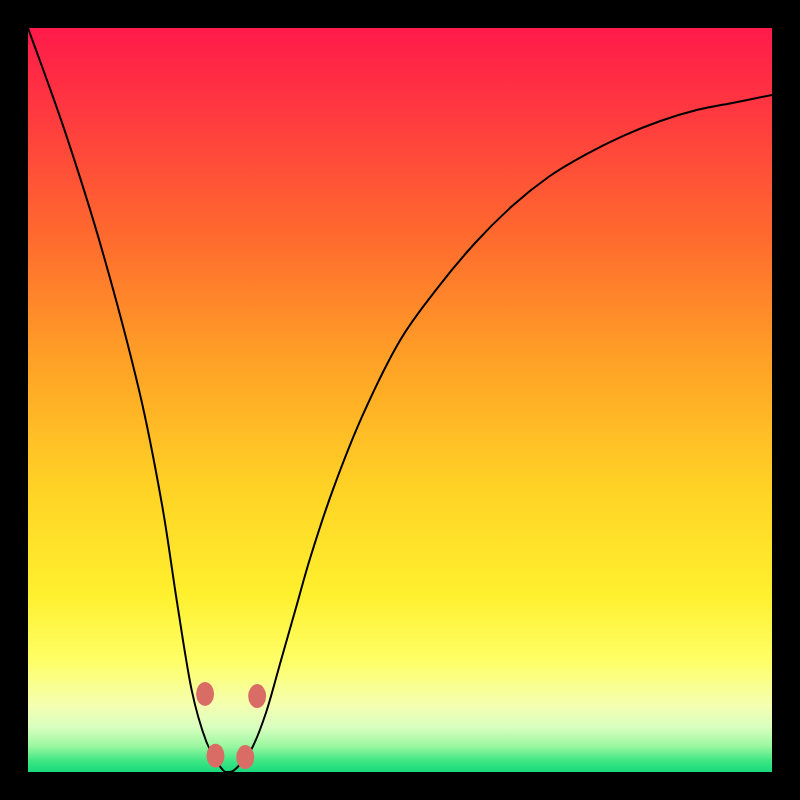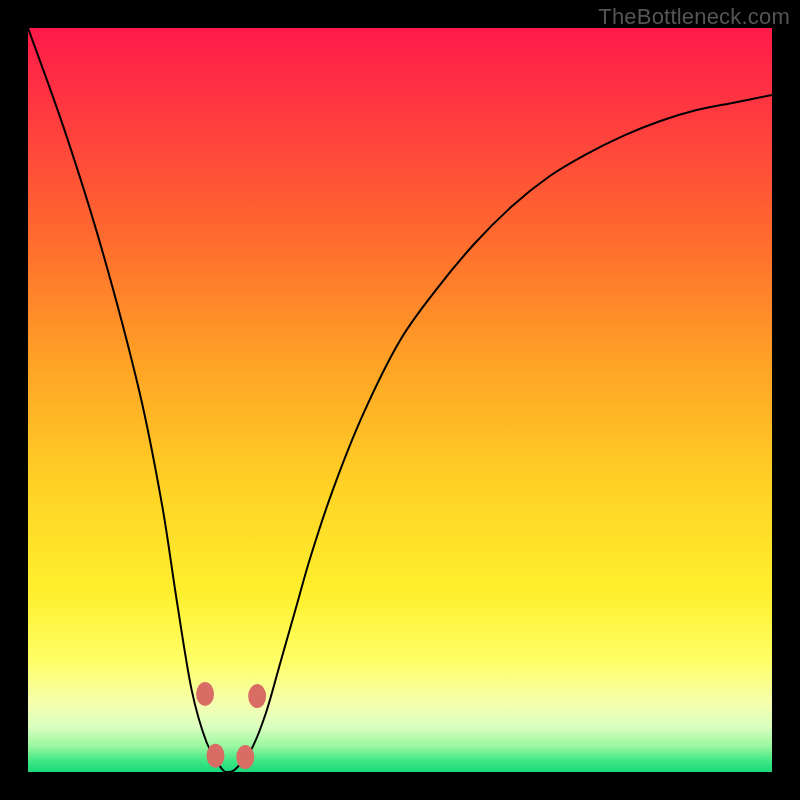--- a/index.html
+++ b/index.html
@@ -78,14 +78,13 @@
     <svg class="curve-svg" viewBox="0 0 744 744" preserveAspectRatio="none">
       <path id="curve-path" fill="none" d="M 0 0 C 6.2 17.359999999999996 24.800000000000004 66.95999999999995 37.2 104.15999999999997 C 49.6 141.35999999999999 62.00000000000001 179.80000000000004 74.4 223.20000000000005 C 86.80000000000001 266.6 101.67999999999999 322.4 111.6 364.56 C 121.52 406.72 127.71999999999998 441.44000000000005 133.92 476.16 C 140.12 510.88 143.84 541.88 148.8 572.88 C 153.76000000000002 603.88 158.72 638.5999999999999 163.68 662.16 C 168.64000000000001 685.72 173.6 701.22 178.56 714.24 C 183.52 727.26 189.72 735.3199999999999 193.44 740.28 C 197.16 745.24 198.40000000000003 744 200.88000000000002 744 C 203.36 744 204.60000000000002 744 208.32000000000002 740.28 C 212.04000000000002 736.56 218.23999999999998 730.9799999999999 223.2 721.68 C 228.16 712.38 233.12 699.36 238.08 684.48 C 243.04000000000002 669.6 248 649.76 252.96 632.4 C 257.92 615.04 262.88 597.68 267.84 580.3199999999999 C 272.79999999999995 562.9599999999999 276.52000000000004 548.08 282.72 528.24 C 288.92 508.40000000000003 296.35999999999996 484.84 305.03999999999996 461.28 C 313.71999999999997 437.71999999999997 323.64 411.68 334.8 386.88 C 345.96000000000004 362.08 359.6 333.56 372 312.48 C 384.4 291.40000000000003 396.80000000000007 276.52 409.20000000000005 260.4 C 421.6 244.27999999999997 434 229.4 446.4 215.76 C 458.79999999999995 202.11999999999998 471.20000000000005 189.71999999999994 483.6 178.55999999999995 C 496 167.39999999999995 508.4 157.47999999999993 520.8 148.79999999999995 C 533.1999999999999 140.11999999999998 545.6 133.3 558 126.48000000000002 C 570.4 119.66000000000003 582.8000000000001 113.46 595.2 107.88 C 607.6 102.3 620 97.33999999999999 632.4 93 C 644.8 88.66000000000001 657.2 84.94000000000004 669.6 81.84000000000003 C 682 78.74000000000002 694.4 76.88 706.8 74.39999999999998 C 719.1999999999999 71.91999999999996 737.8 68.19999999999993 744 66.95999999999992" stroke="#000000" stroke-width="2"></path>
       <g id="markers-group">
           <ellipse cx="177.072" cy="665.88" rx="9" ry="12" fill="#d96d66"></ellipse>
           <ellipse cx="187.488" cy="727.632" rx="9" ry="12" fill="#d96d66"></ellipse>
           <ellipse cx="217.248" cy="729.12" rx="9" ry="12" fill="#d96d66"></ellipse>
           <ellipse cx="229.152" cy="668.112" rx="9" ry="12" fill="#d96d66"></ellipse>
         </g>
     </svg>
   </div>
-  <div class="watermark">TheBottleneck.com</div>
 </div>
 
 </body></html>

